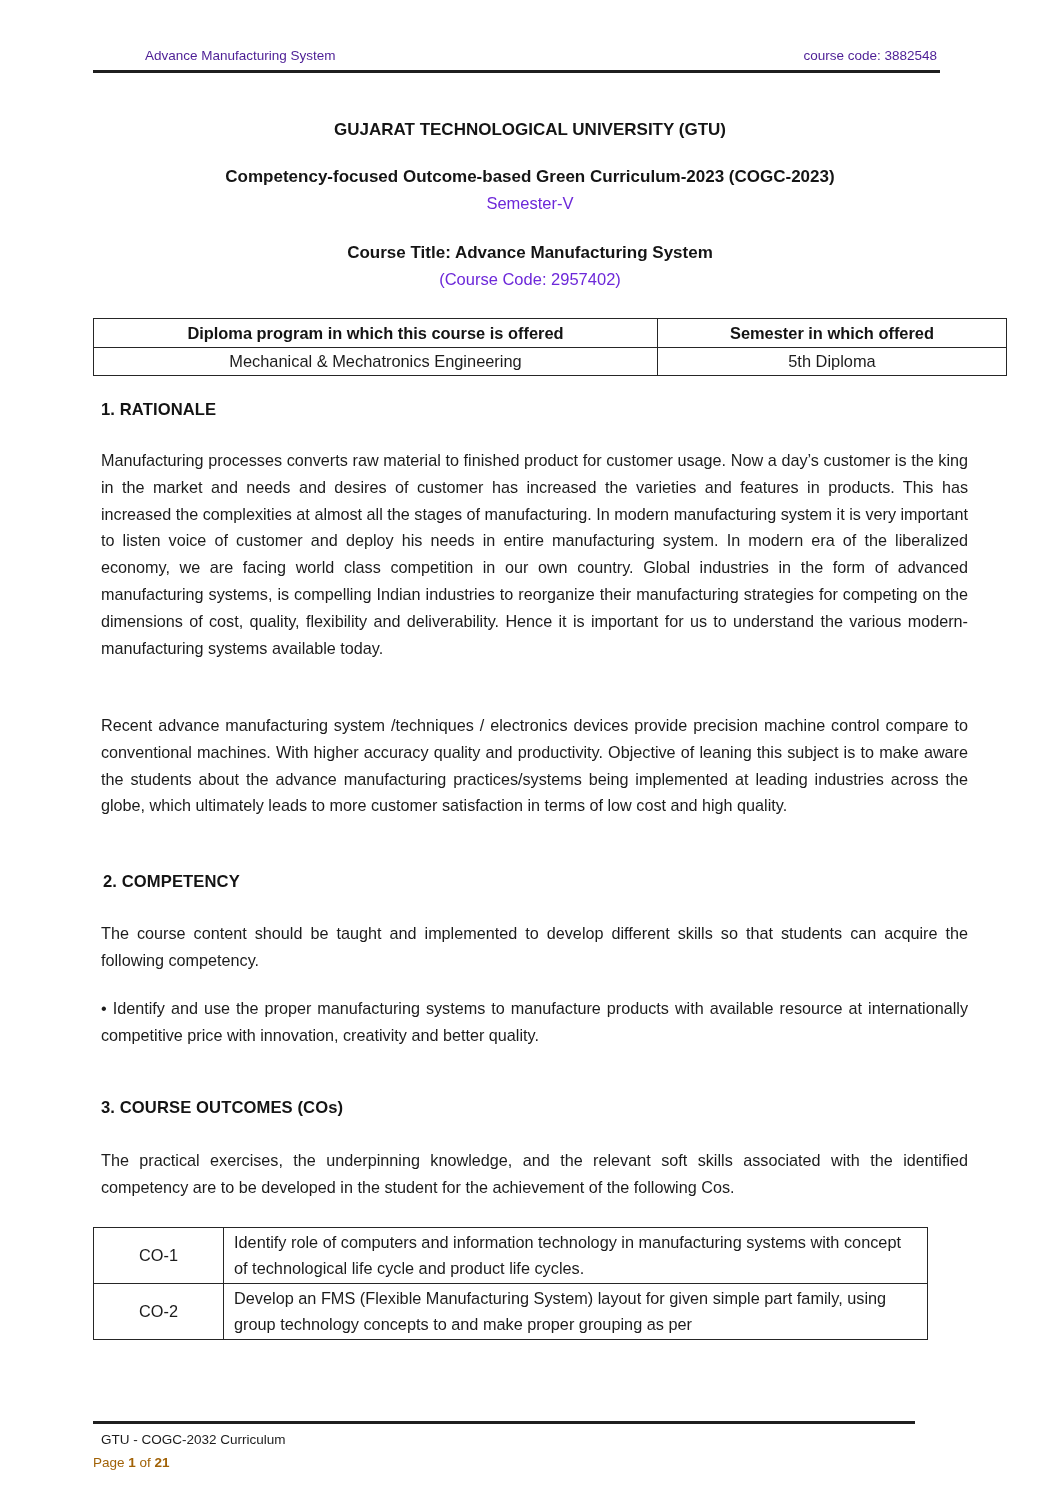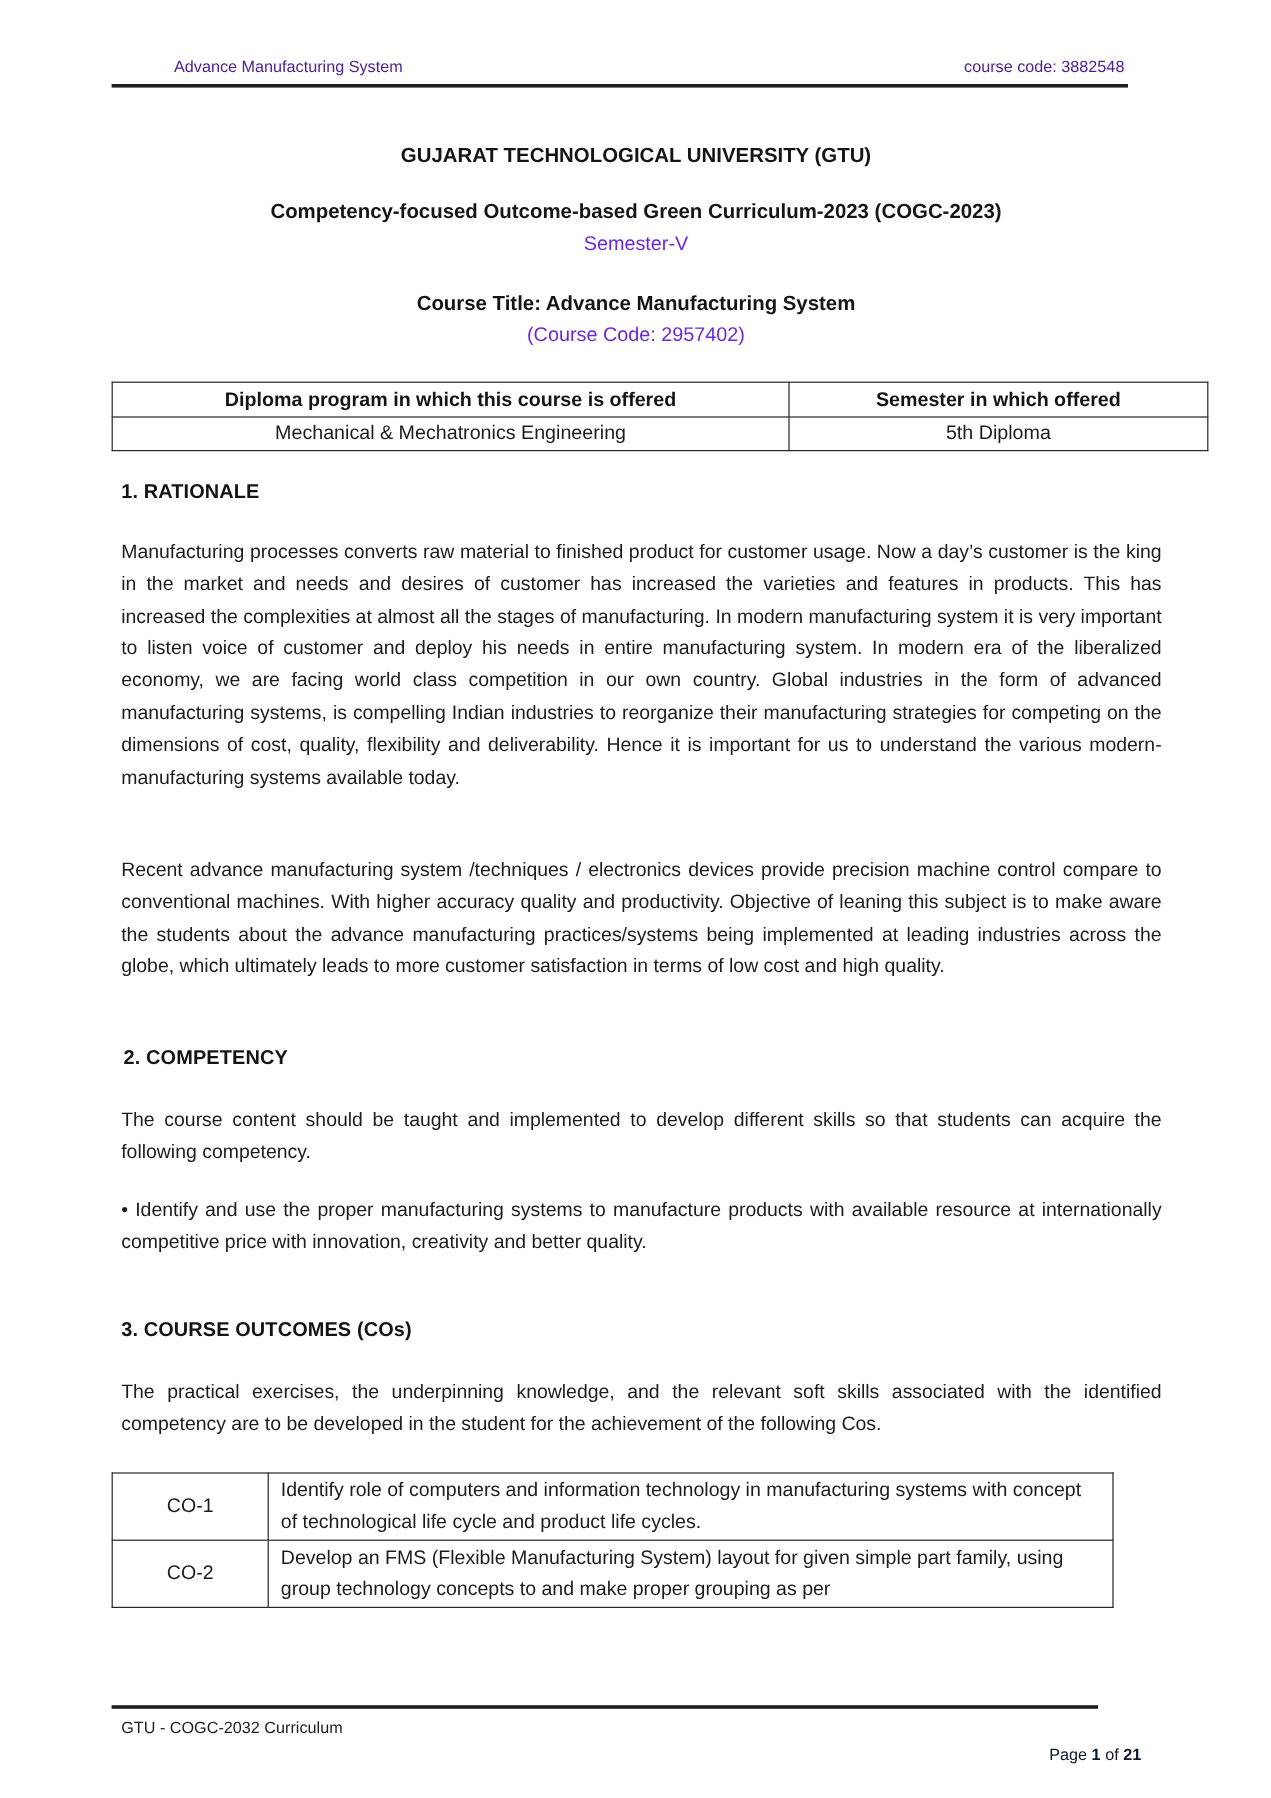--- a/index.html
+++ b/index.html
@@ -32,21 +32,21 @@
   }
   table.offer th{font-weight:bold;height:26px;color:#141414;}
   table.offer td{height:25px;color:#1c1c1c;}
   .col-program{width:62%;}
   .col-sem{width:38%;}
   table.co{position:absolute;left:93px;top:1227px;width:835px;table-layout:fixed;}
   table.co td{border:1.6px solid #262626;font-size:16.3px;color:#1c1c1c;}
   td.co-code{width:127px;text-align:center;}
   td.co-desc{padding:2px 10px;line-height:25.6px;text-align:left;}
   .footer-left{font-size:13.5px;color:#1c1c1c;}
-  .page-label{font-size:13.5px;color:#0f172a;text-align:right;}
+  .page-label{font-size:13.5px;color:#a16207;text-align:left;}
   .b{font-weight:bold;}
 </style>
 </head>
 <body>
 
 <div class="page">
 
   <div class="abs hdr" style="left:101px;top:48px;">Advance Manufacturing System</div>
   <div class="abs hdr" style="top:48px;right:122px;">course code: 3882548</div>
   <div class="abs rule" style="left:93px;top:70px;width:847px;height:3px;"></div>

